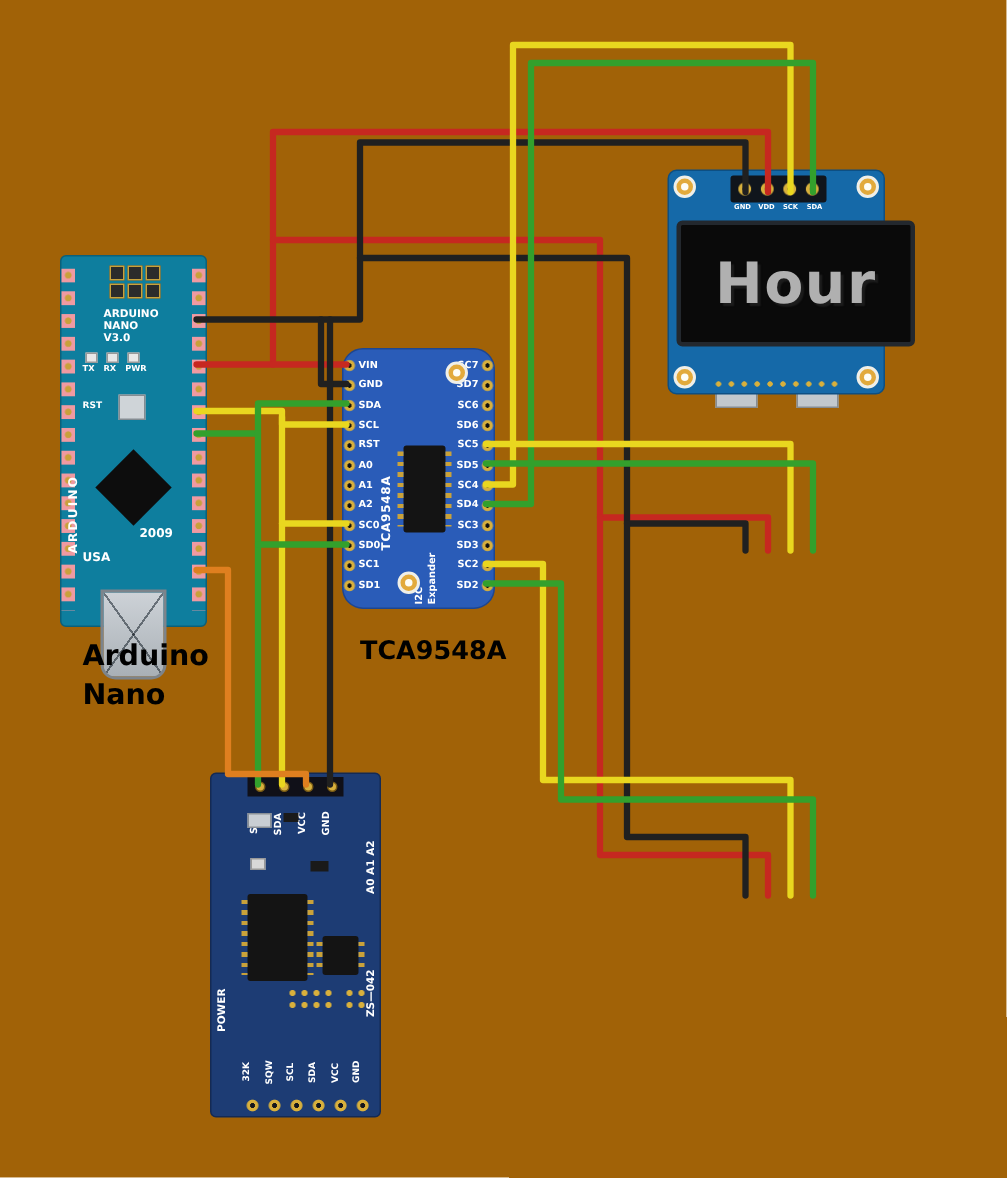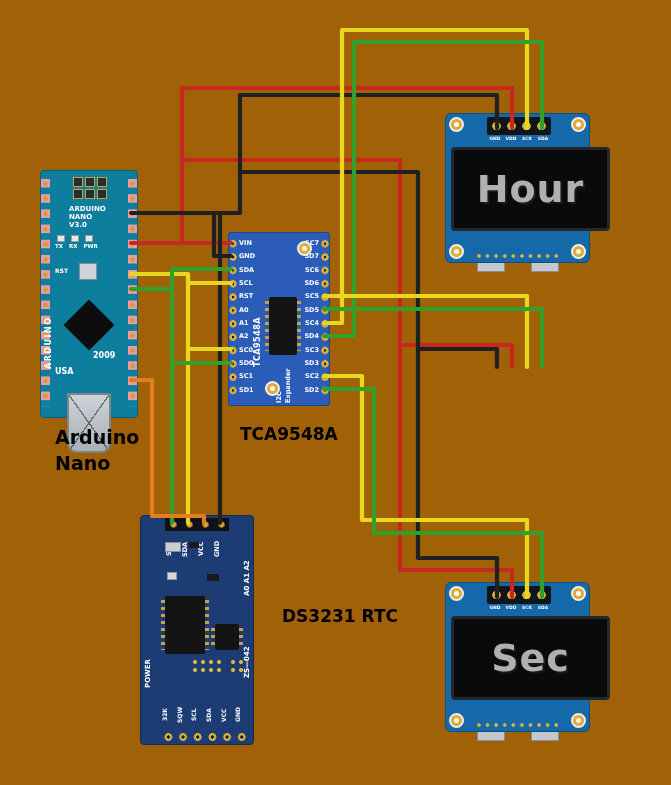--- a/index.html
+++ b/index.html
@@ -51,21 +51,21 @@
   .usa{position:absolute;left:14px;top:196px;color:#fff;font-size:8px;font-weight:bold;}
   .year{position:absolute;left:52px;top:180px;color:#fff;font-size:8px;font-weight:bold;}
   .usb{position:absolute;left:26px;top:222px;width:44px;height:60px;
         background:linear-gradient(#cdd2d7,#a9b0b6),
           linear-gradient(to top right,rgba(0,0,0,0) 49%,#848b91 49% 51%,rgba(0,0,0,0) 51%),
           linear-gradient(to bottom right,rgba(0,0,0,0) 49%,#848b91 49% 51%,rgba(0,0,0,0) 51%);
         background-blend-mode:multiply;
         border:2px solid #7d848b;border-radius:0 0 10px 10px;box-sizing:border-box;z-index:2;}
   
   .tca-board{left:228px;top:232px;width:100px;height:172px;background:#2a5cb8;
-        border:1px solid #1d4690;border-radius:3px;z-index:1;}
+        border:1px solid #1d4690;border-radius:14px;z-index:1;}
   .pad-col{position:absolute;top:4px;width:8px;height:162px;
         background-image:radial-gradient(circle at 4px 6.7px,#101010 1.4px,#d8b03c 1.5px,#d8b03c 3.4px,rgba(0,0,0,0) 3.9px);
         background-size:8px 13.35px;}
   .pad-col.left{left:0;} .pad-col.right{right:0;}
   .tca-labels{position:absolute;top:4px;display:flex;flex-direction:column;}
   .tca-labels span{height:13.35px;line-height:13.5px;font-size:6.5px;font-weight:bold;color:#fff;}
   .tca-labels.left{left:10px;} .tca-labels.right{right:10px;text-align:right;}
   .tca-chip{left:40px;top:64px;width:28px;height:58px;}
   .tca-chip-label{position:absolute;left:24px;top:58px;height:76px;font-size:8px;letter-spacing:.5px;}
   .tca-func{position:absolute;left:46px;top:124px;height:46px;font-size:6.5px;white-space:pre-line;line-height:9px;}
@@ -248,41 +248,20 @@
         <span>SCK</span>
         <span>SDA</span>
       </div>
     <div class="oled-screen">
       <span class="oled-text">Hour</span>
     </div>
     <div class="oled-fingers"></div>
   </div>
 
 
-  <div class="oled oled-sec">
-    <div class="oled-tab oled-tabL"></div>
-    <div class="oled-tab oled-tabR"></div>
-    <div class="oled-pcb"></div>
-    <div class="hole oled-hole-tl"></div>
-    <div class="hole oled-hole-tr"></div>
-    <div class="hole oled-hole-bl"></div>
-    <div class="hole oled-hole-br"></div>
-    <div class="oled-header"></div>
-    <div class="oled-pins"></div>
-    <div class="oled-pin-labels">
-        <span>GND</span>
-        <span>VDD</span>
-        <span>SCK</span>
-        <span>SDA</span>
-      </div>
-    <div class="oled-screen">
-      <span class="oled-text">Sec</span>
-    </div>
-    <div class="oled-fingers"></div>
-  </div>
 
   <svg id="wires" width="671" height="785" viewBox="0 0 671 785">
       <polyline points="131,243 182,243 182,88 512,88 512,128" stroke="#c62820"></polyline>
       <polyline points="182,243 231,243" stroke="#c62820"></polyline>
       <polyline points="182,160 400,160 400,345 512,345 512,367" stroke="#c62820"></polyline>
       <polyline points="400,345 400,570 512,570 512,597" stroke="#c62820"></polyline>
       <polyline points="131,213 240,213 240,95 497,95 497,128" stroke="#202020"></polyline>
       <polyline points="214,213 214,256 231,256" stroke="#202020"></polyline>
       <polyline points="240,172 418,172 418,349 497,349 497,367" stroke="#202020"></polyline>
       <polyline points="418,349 418,558 497,558 497,597" stroke="#202020"></polyline>
@@ -300,15 +279,14 @@
       <polyline points="324,309 542,309 542,367" stroke="#33a02c"></polyline>
       <polyline points="324,376 362,376 362,520 527,520 527,597" stroke="#e9d71f"></polyline>
       <polyline points="324,389 374,389 374,533 542,533 542,597" stroke="#33a02c"></polyline>
     </svg>
 
   <div class="caption cap-arduino">
     <span>Arduino</span>
     <span>Nano</span>
   </div>
   <div class="caption cap-tca">TCA9548A</div>
-  <div class="caption cap-rtc">DS3231 RTC</div>
 
 </div>
 
 </body></html>

